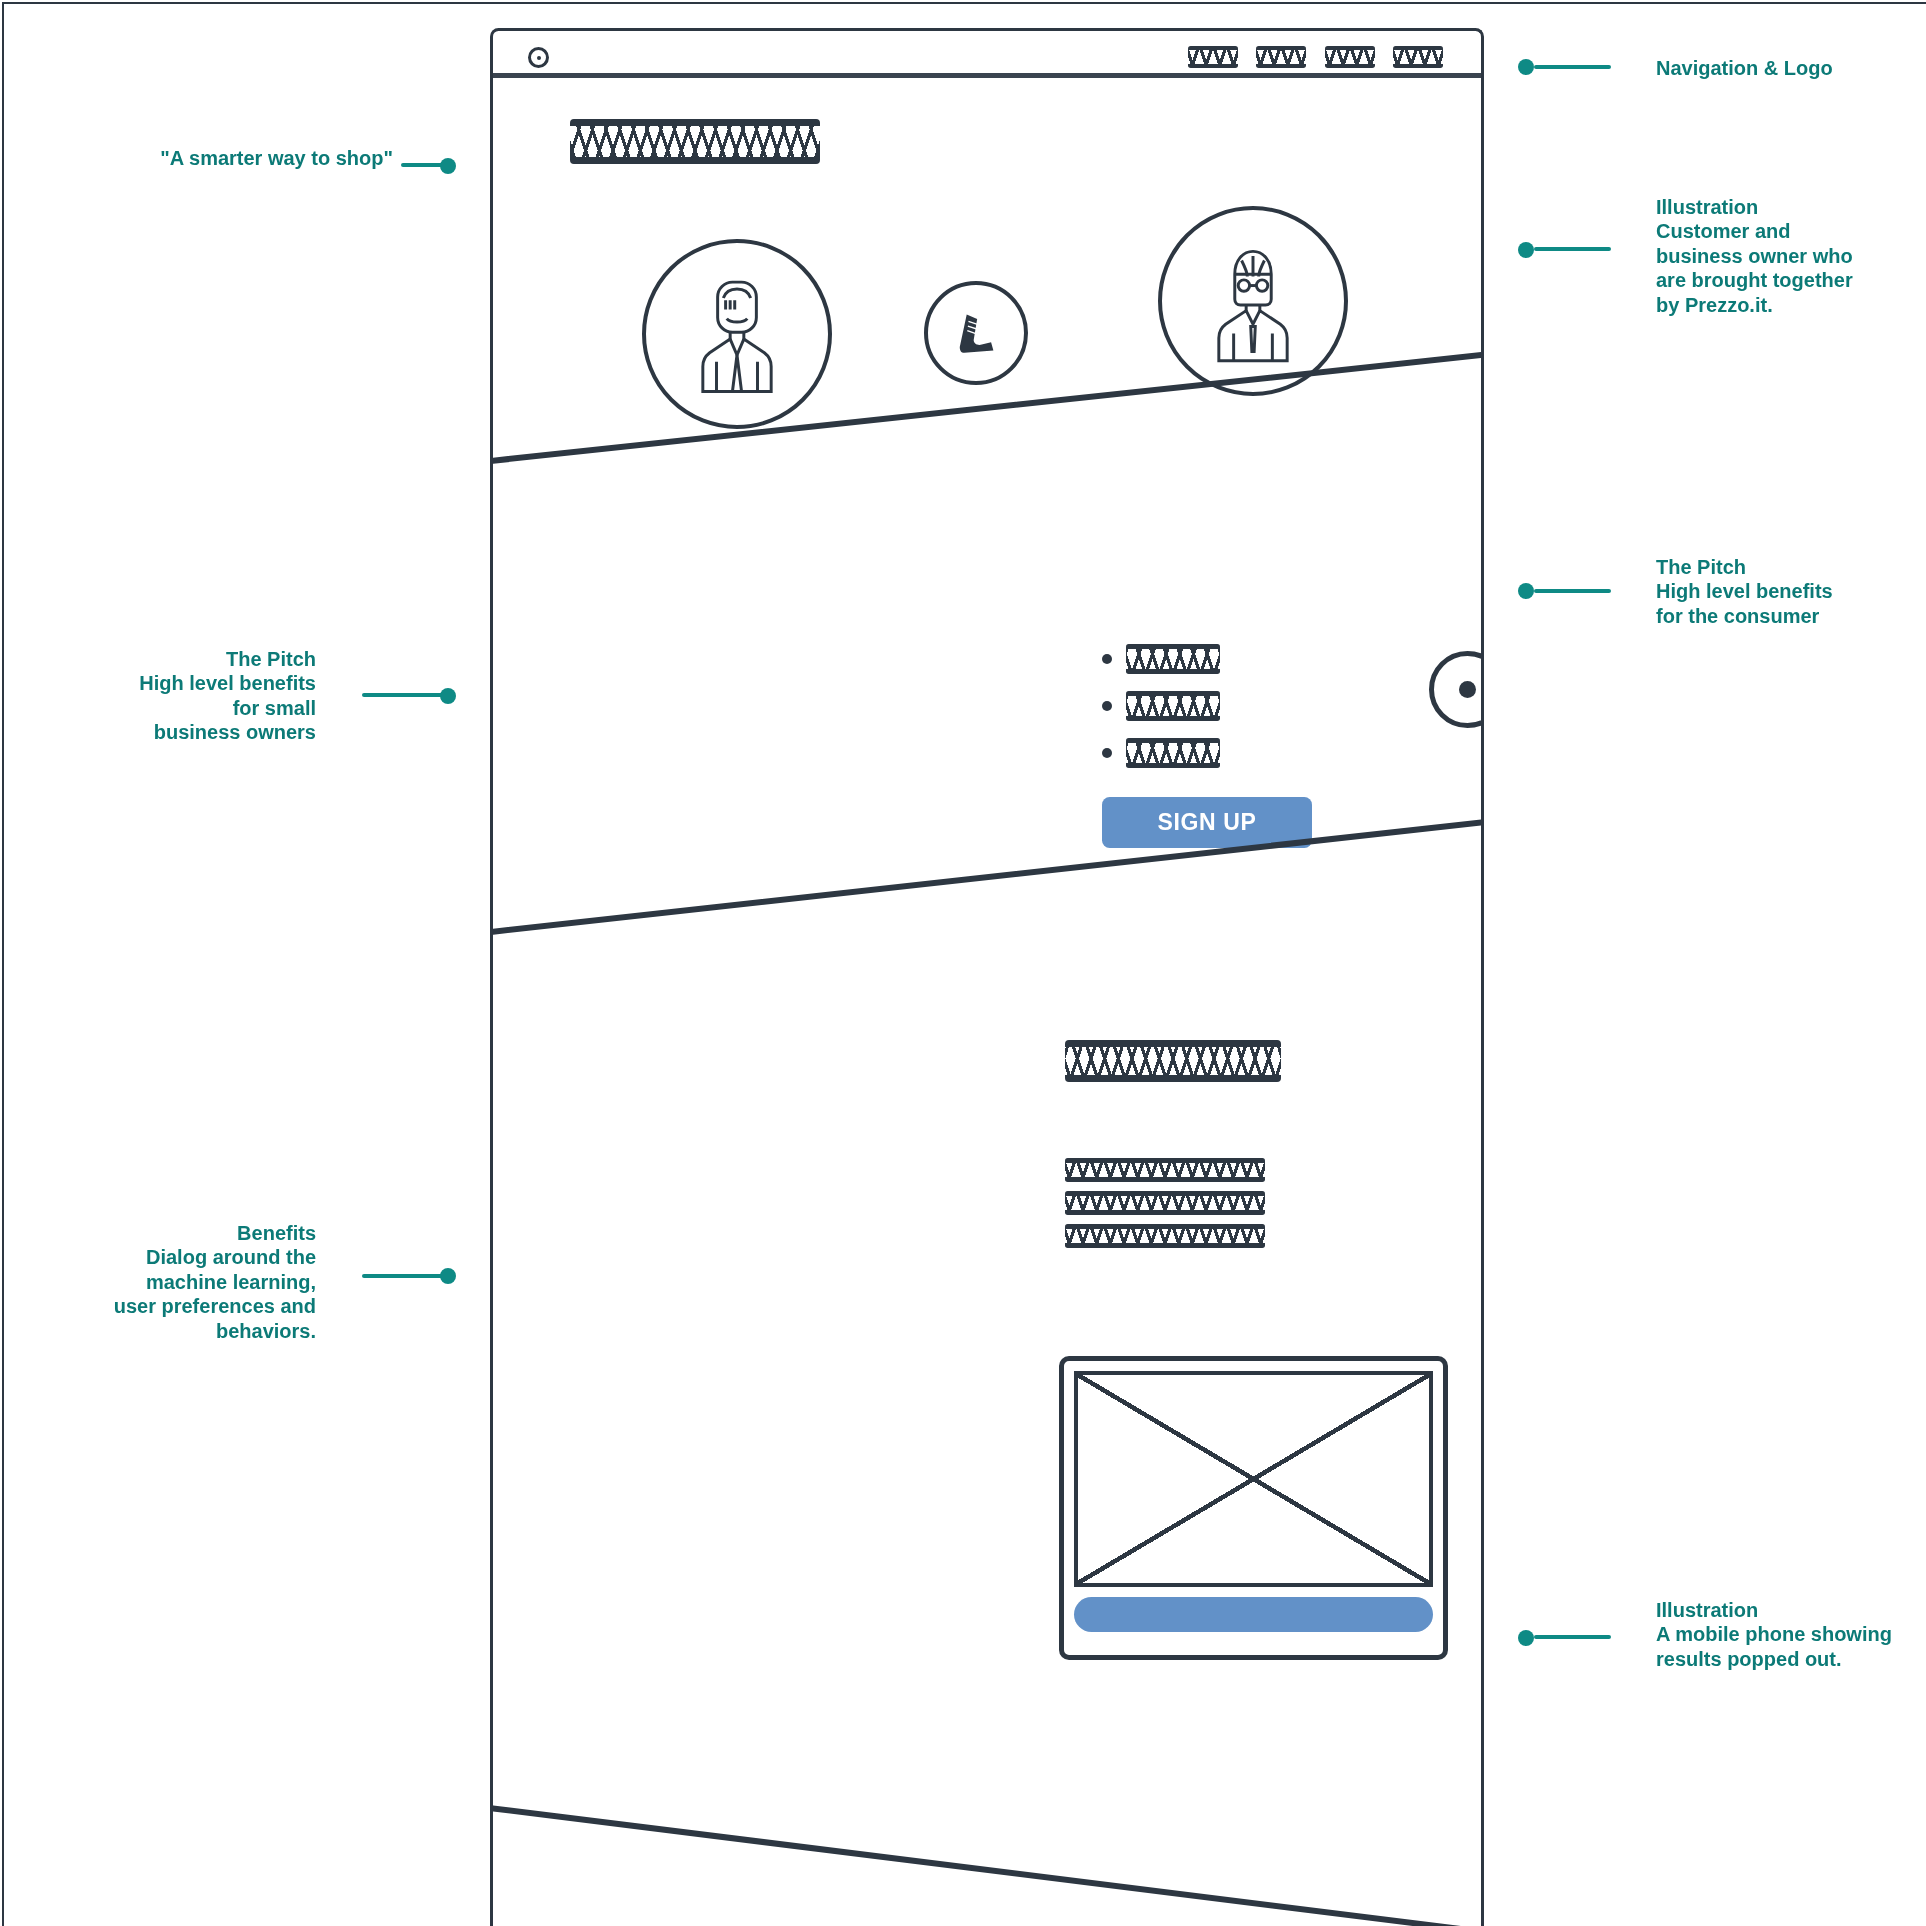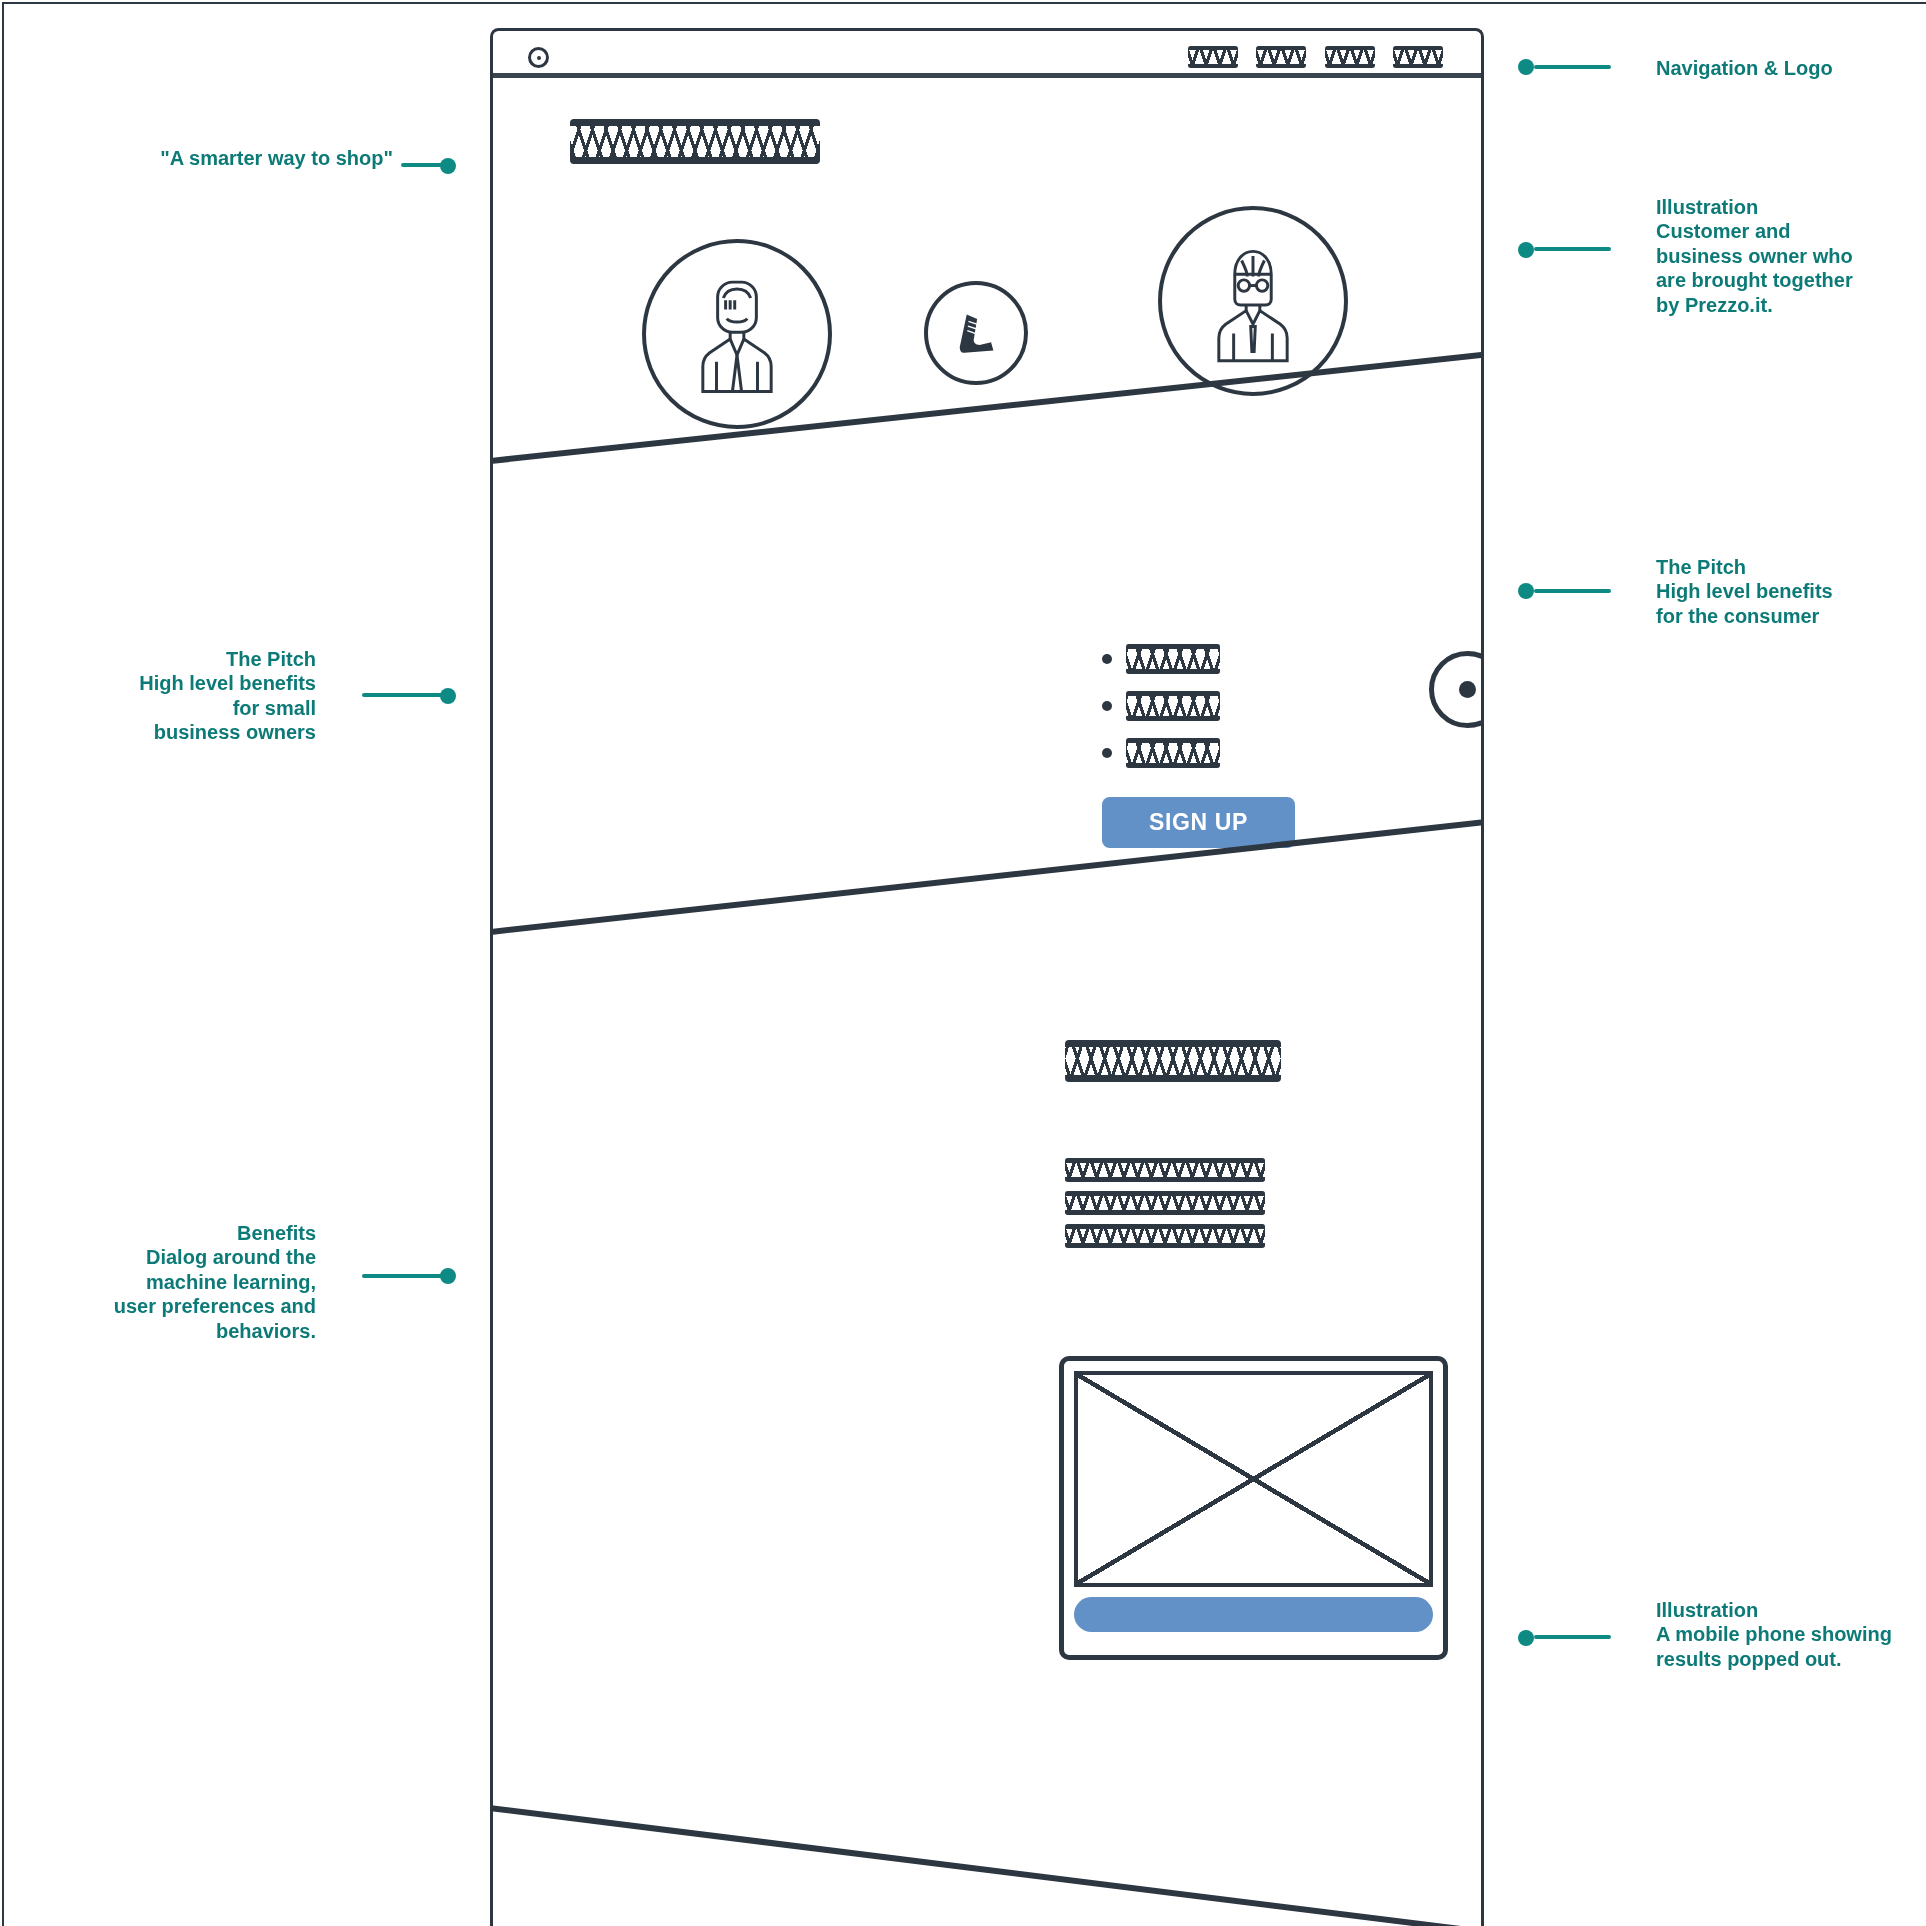--- a/index.html
+++ b/index.html
@@ -94,21 +94,21 @@
   .bullet-row{display:flex;align-items:center;gap:14px;margin-bottom:17px;}
   .bullet-dot{width:10px;height:10px;border-radius:50%;background:#2d3742;flex:0 0 auto;}
   .btn-signup{
     display:inline-flex;align-items:center;justify-content:center;
     background:#6291c8;color:#ffffff;
     border:none;border-radius:7.7px;
     font-weight:bold;letter-spacing:0.6px;
     font-family:"Liberation Sans", sans-serif;
   }
   #pitch-biz{position:absolute;left:609px;top:613px;}
-  #pitch-biz .btn-signup{width:193px;height:51px;font-size:23px;margin-top:11.6px;}
+  #pitch-biz .btn-signup{width:210px;height:51px;font-size:23px;margin-top:11.6px;}
   #pitch-circle{
     position:absolute;left:936px;top:620px;
     width:77px;height:77px;border-radius:50%;
     border:5px solid #2d3742;box-sizing:border-box;
   }
   #pitch-circle::after{
     content:"";position:absolute;left:50%;top:50%;
     width:17.7px;height:17.7px;margin:-8.9px 0 0 -8.9px;
     border-radius:50%;background:#2d3742;
   }

